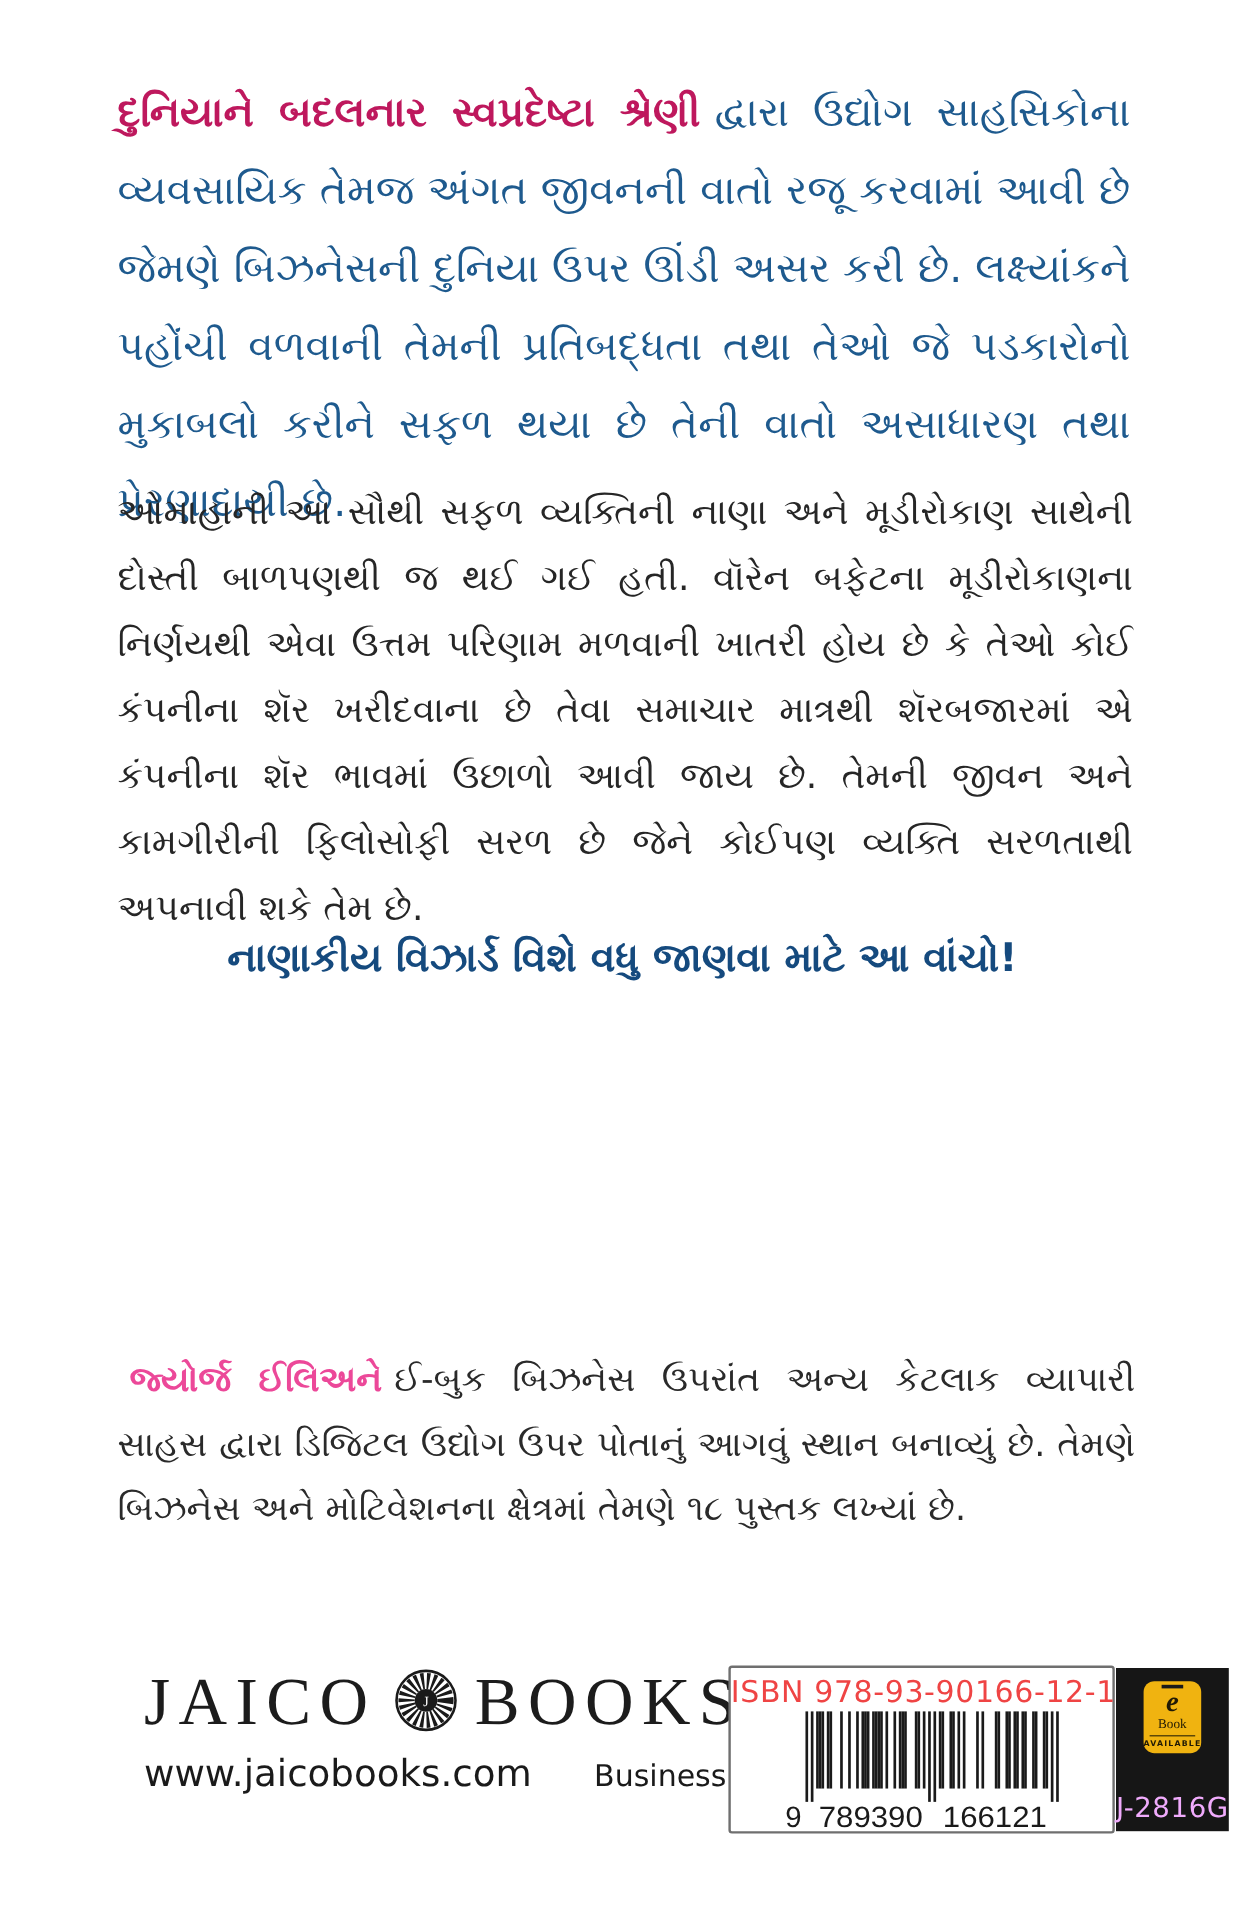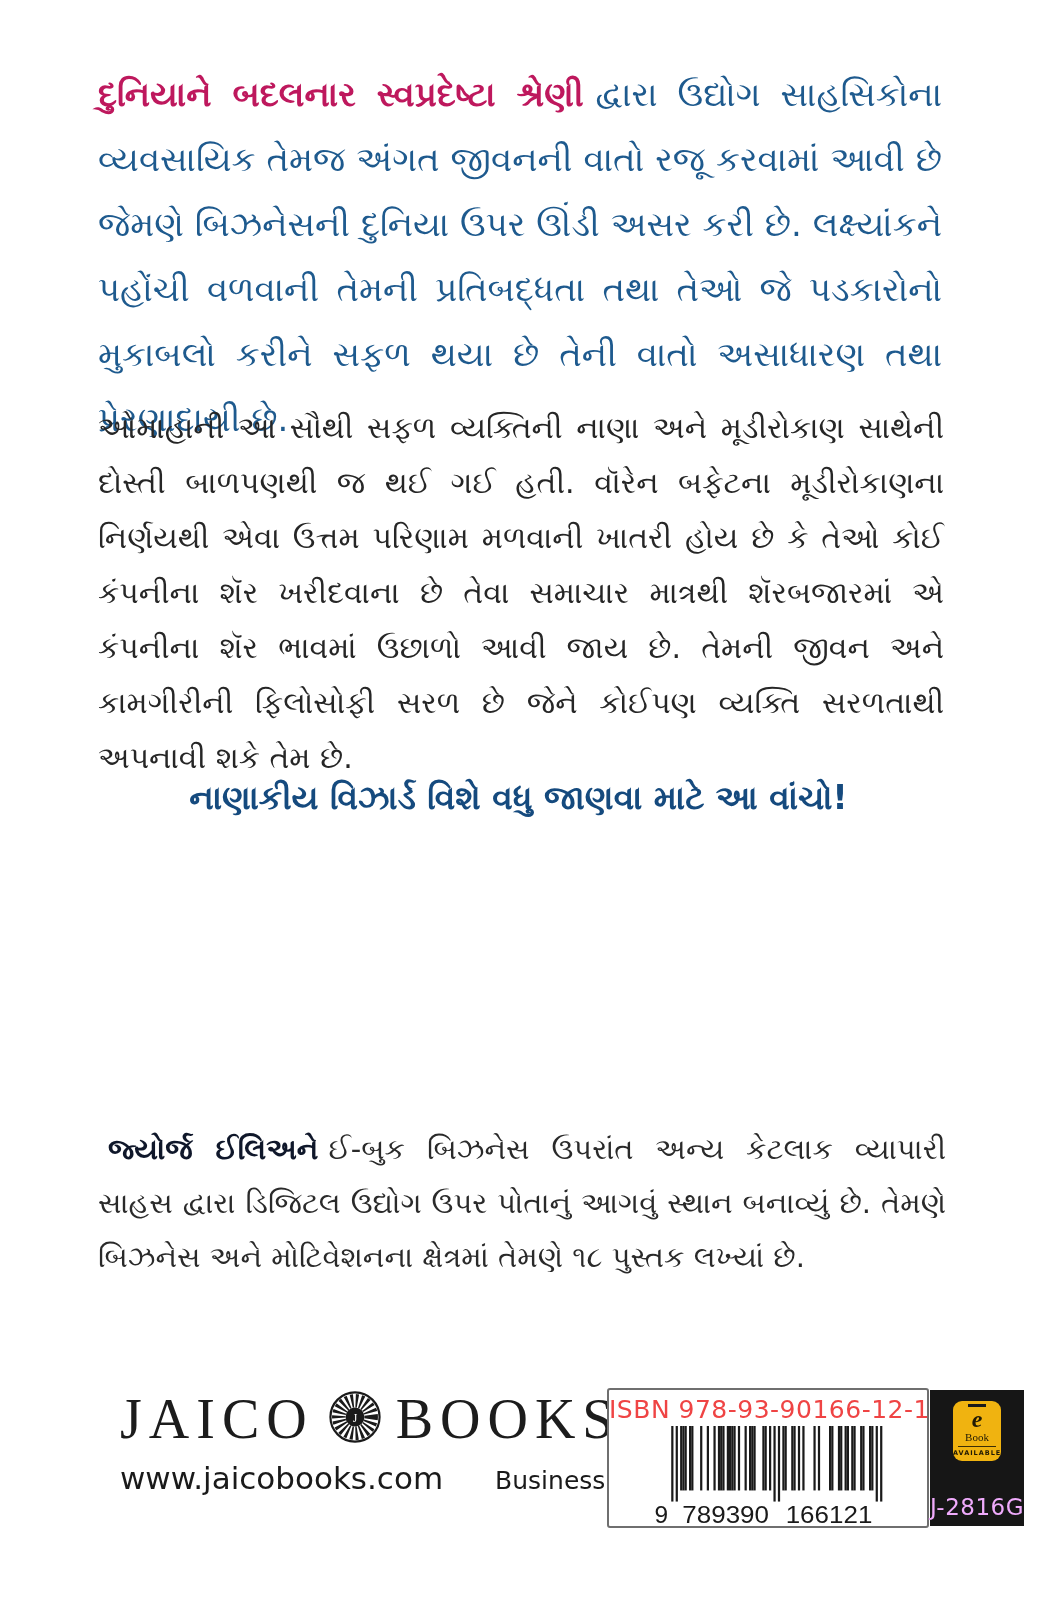--- a/index.html
+++ b/index.html
@@ -37,21 +37,21 @@
     margin:0;
   }
   .bio{
     position:absolute;left:98px;top:1122px;width:848px;
     font-size:29px;line-height:54px;
     text-align:justify;
     color:#2a2a2a;
     text-indent:10px;
     margin:0;
   }
-  .bio strong{color:#0f172a;font-weight:bold;margin-right:10px;}
+  .bio strong{color:#ec4899;font-weight:bold;margin-right:10px;}
 
   
   .publisher{position:absolute;left:120px;top:1390px;}
   .logo-row{display:flex;align-items:center;gap:14px;}
   .logo-word{
     font-family:"Liberation Serif","DejaVu Serif",serif;
     font-size:56px;line-height:56px;
     letter-spacing:7px;color:#1c1c1c;
   }
   .emblem{flex:0 0 auto;}

